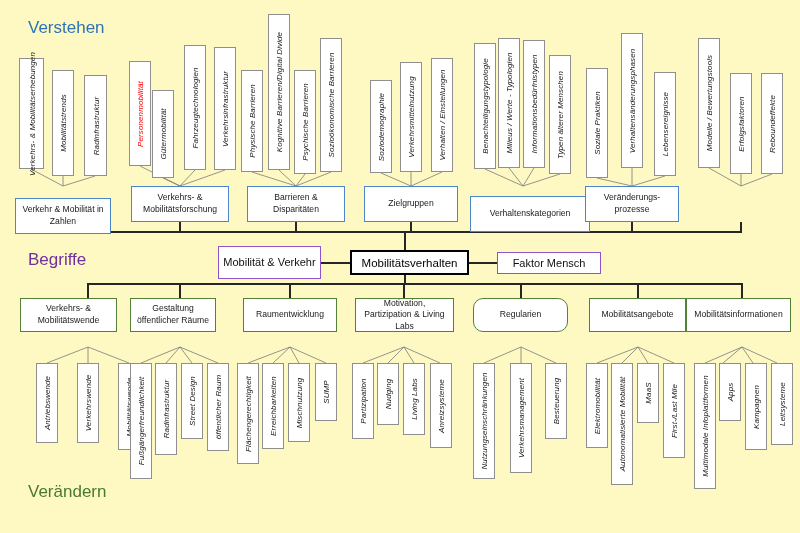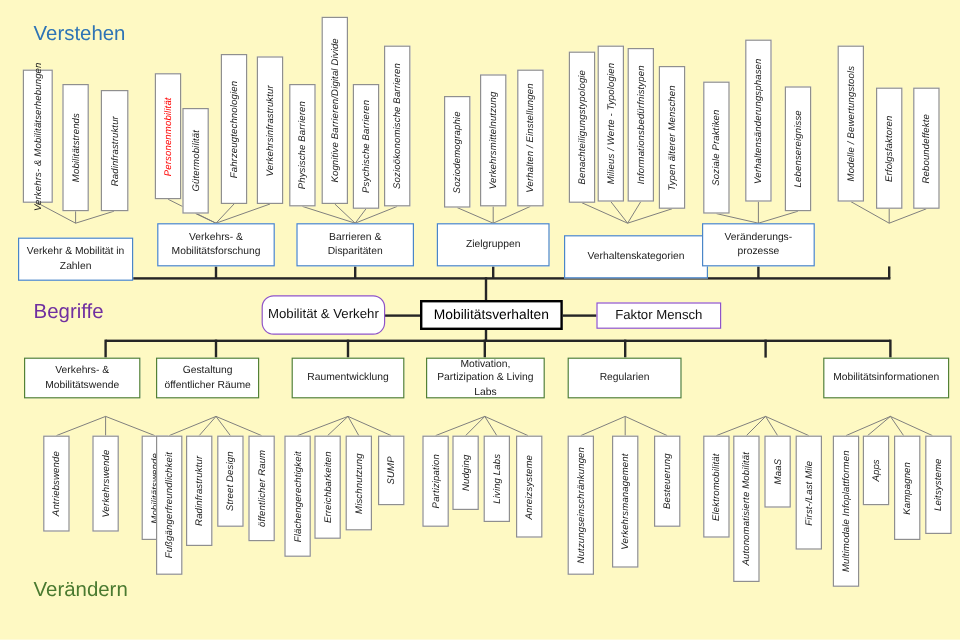--- a/index.html
+++ b/index.html
@@ -151,36 +151,37 @@
   <div class="bus" style="left:179px;top:283px;width:2px;height:15px;"></div>
   <div class="bus" style="left:289px;top:283px;width:2px;height:15px;"></div>
   <div class="bus" style="left:403px;top:283px;width:2px;height:15px;"></div>
   <div class="bus" style="left:520px;top:283px;width:2px;height:15px;"></div>
   <div class="bus" style="left:637px;top:283px;width:2px;height:15px;"></div>
   <div class="bus" style="left:741px;top:283px;width:2px;height:15px;"></div>
 
   <div class="bus" style="left:320px;top:262px;width:31px;height:2px;"></div>
   <div class="bus" style="left:468px;top:262px;width:30px;height:2px;"></div>
 
-  <div class="node-purple" style="left:218px;top:246px;width:103px;height:33px;border-radius:10px;">Mobilität &amp; Verkehr</div>
+  <div class="node-purple" style="left:218px;top:246px;width:103px;height:33px;">Mobilität &amp; Verkehr</div>
   <div class="node-core" style="left:350px;top:250px;width:119px;height:25px;">Mobilitätsverhalten</div>
   <div class="node-purple" style="left:497px;top:252px;width:104px;height:22px;">Faktor Mensch</div>
 
   <div class="cat-box" style="left:15px;top:186px;width:96px;height:36px;margin-top:12px;">Verkehr &amp; Mobilität in Zahlen</div>
   <div class="cat-box" style="left:131px;top:186px;width:98px;height:36px;">Verkehrs- &amp; Mobilitätsforschung</div>
   <div class="cat-box" style="left:247px;top:186px;width:98px;height:36px;">Barrieren &amp; Disparitäten</div>
   <div class="cat-box" style="left:364px;top:186px;width:94px;height:36px;">Zielgruppen</div>
   <div class="cat-box" style="left:470px;top:196px;width:120px;height:36px;">Verhaltenskategorien</div>
   <div class="cat-box" style="left:585px;top:186px;width:94px;height:36px;">Veränderungs- prozesse</div>
 
   <div class="theme-box" style="left:20px;top:298px;width:97px;height:34px;">Verkehrs- &amp; Mobilitätswende</div>
   <div class="theme-box" style="left:130px;top:298px;width:86px;height:34px;">Gestaltung öffentlicher Räume</div>
   <div class="theme-box" style="left:355px;top:298px;width:99px;height:34px;">Motivation, Partizipation &amp; Living Labs</div>
   <div class="theme-box" style="left:243px;top:298px;width:94px;height:34px;">Raumentwicklung</div>
-  <div class="theme-box" style="left:473px;top:298px;width:95px;height:34px;">Regularien</div>
+  <div class="theme-box" style="left:473px;top:298px;width:95px;height:34px;border-radius:10px;">Regularien</div>
+  <div class="theme-box" style="left:589px;top:298px;width:97px;height:34px;">Mobilitätsangebote</div>
   <div class="theme-box" style="left:686px;top:298px;width:105px;height:34px;">Mobilitätsinformationen</div>
 
   <div class="chip" style="left:19px;top:58px;width:25px;height:111px;">
     <span class="chip-label">Verkehrs- &amp; Mobilitätserhebungen</span>
     </div>
   <div class="chip" style="left:52px;top:70px;width:22px;height:106px;">
     <span class="chip-label">Mobilitätstrends</span>
     </div>
   <div class="chip" style="left:84px;top:75px;width:23px;height:101px;">
     <span class="chip-label">Radinfrastruktur</span>

